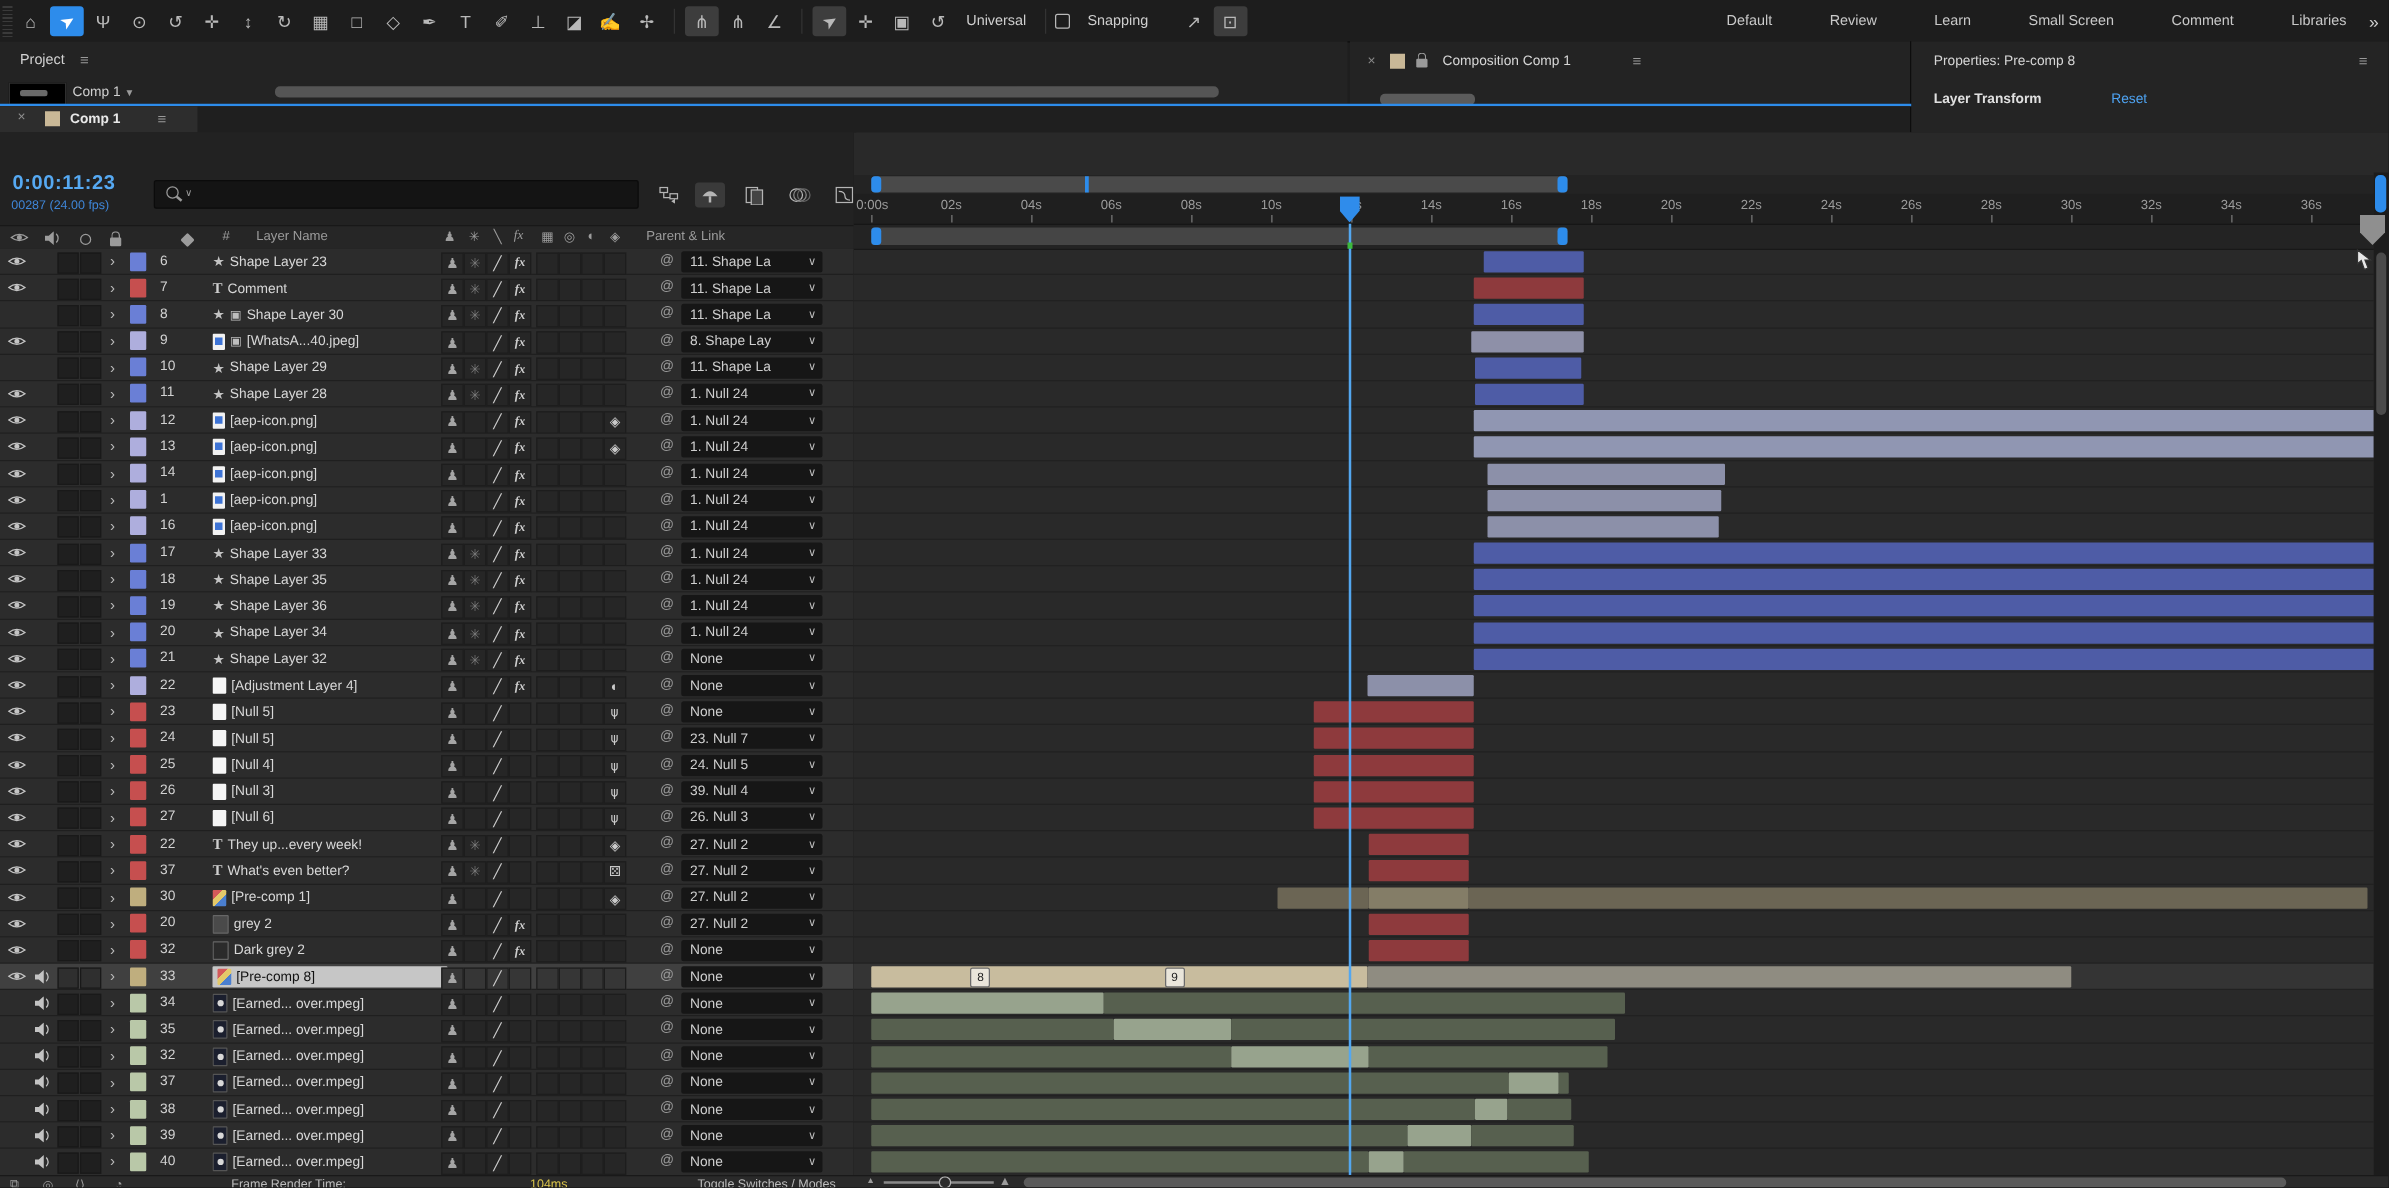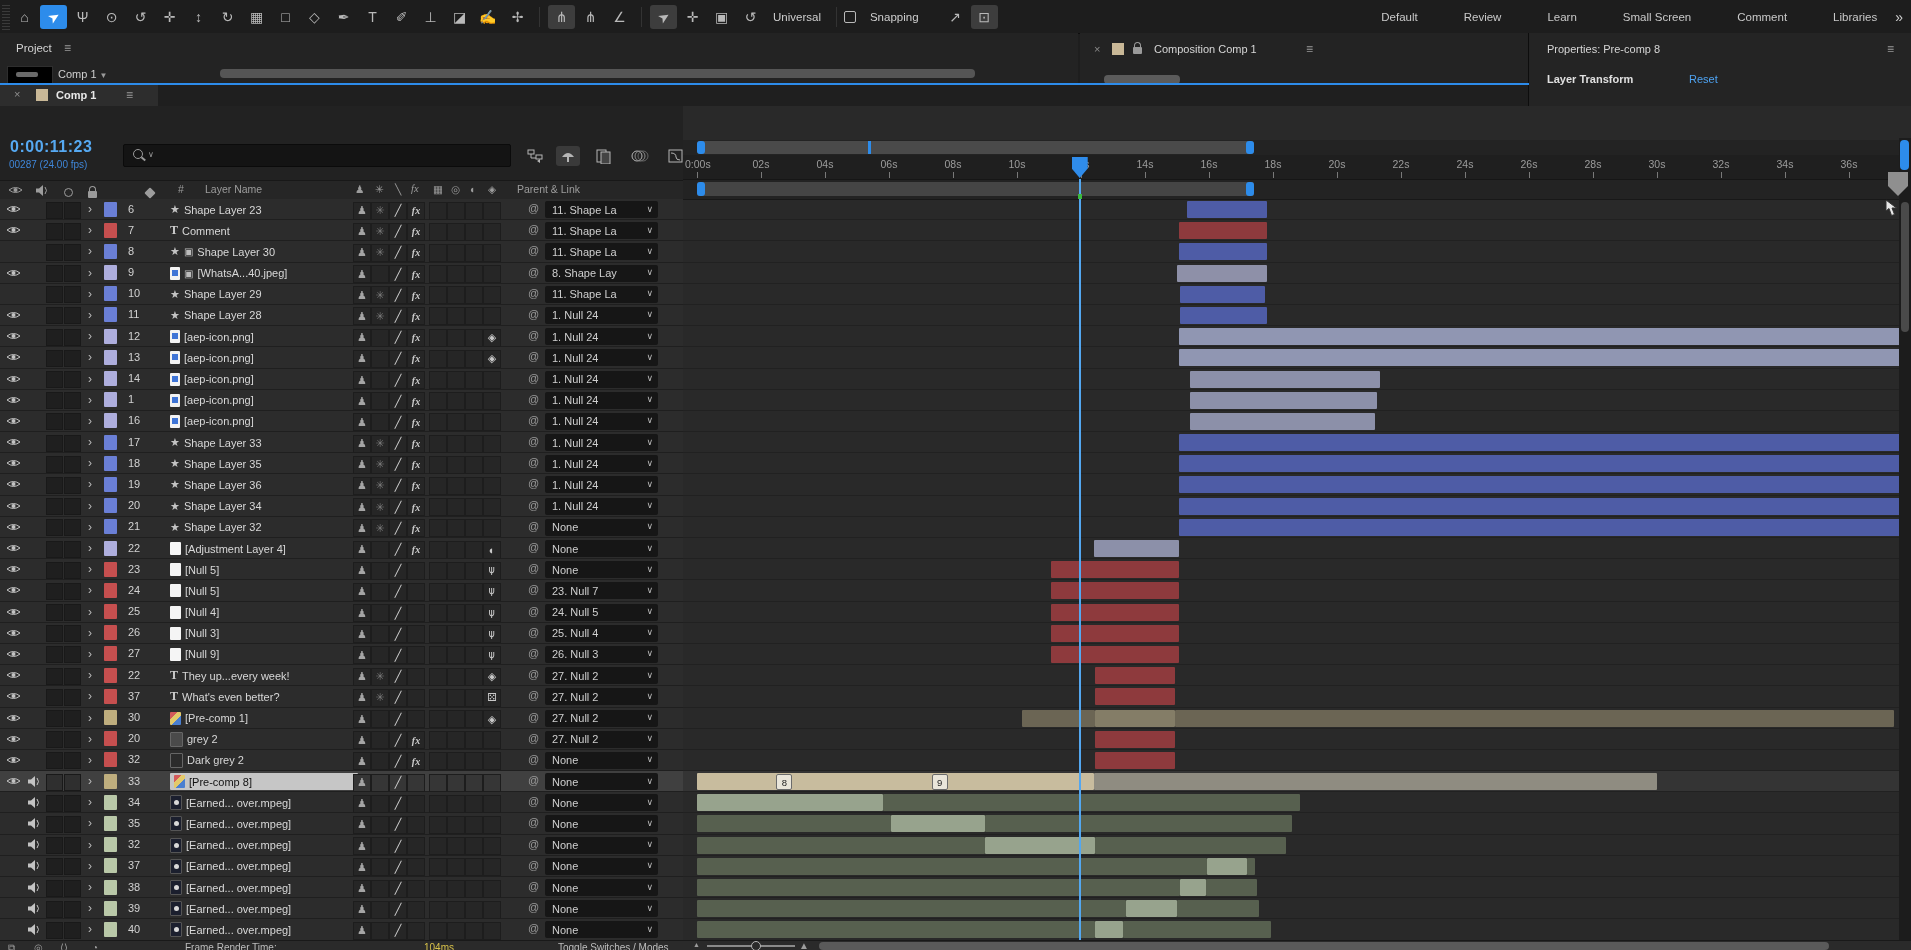--- a/index.html
+++ b/index.html
@@ -991,40 +991,40 @@
             <span class="sw quali" style="left:389px;">╱</span>
             <span class="sw fxi" style="left:407px;"></span>
             <span class="sw" style="left:429px;"></span>
             <span class="sw" style="left:447px;"></span>
             <span class="sw" style="left:465px;"></span>
             <span class="sw on" style="left:483px;">
               <span class="flip">⋔</span>
             </span>
             <span class="whip">@</span>
             <span class="parentc">
-              <span class="ptx">25. Null 4</span>
+              <span class="ptx">39. Null 4</span>
               <span class="pcr">∨</span>
             </span>
           </div>
           <div class="lrow">
             <span class="cell" style="left:5px;">
               <svg width="15" height="10">
                 <path d="M1 5 Q7.5 0 14 5 Q7.5 10 1 5 Z" fill="none" stroke="#c3c3c3"></path>
                 <circle cx="7.5" cy="5" r="2" fill="#c3c3c3"></circle>
               </svg>
             </span>
             <span class="cell" style="left:25px;"></span>
             <span class="avbox" style="left:46px;"></span>
             <span class="avbox" style="left:64px;"></span>
             <span class="twirl">›</span>
             <span class="chipc" style="background:#c64f4f;"></span>
             <span class="numc">27</span>
             <span class="namec">
               <span class="ic-null"></span>
-              <span>[Null 9]</span>
+              <span>[Null 6]</span>
             </span>
             <span class="sw" style="left:353px;">♟</span>
             <span class="sw dim" style="left:371px;"></span>
             <span class="sw quali" style="left:389px;">╱</span>
             <span class="sw fxi" style="left:407px;"></span>
             <span class="sw" style="left:429px;"></span>
             <span class="sw" style="left:447px;"></span>
             <span class="sw" style="left:465px;"></span>
             <span class="sw on" style="left:483px;">
               <span class="flip">⋔</span>

